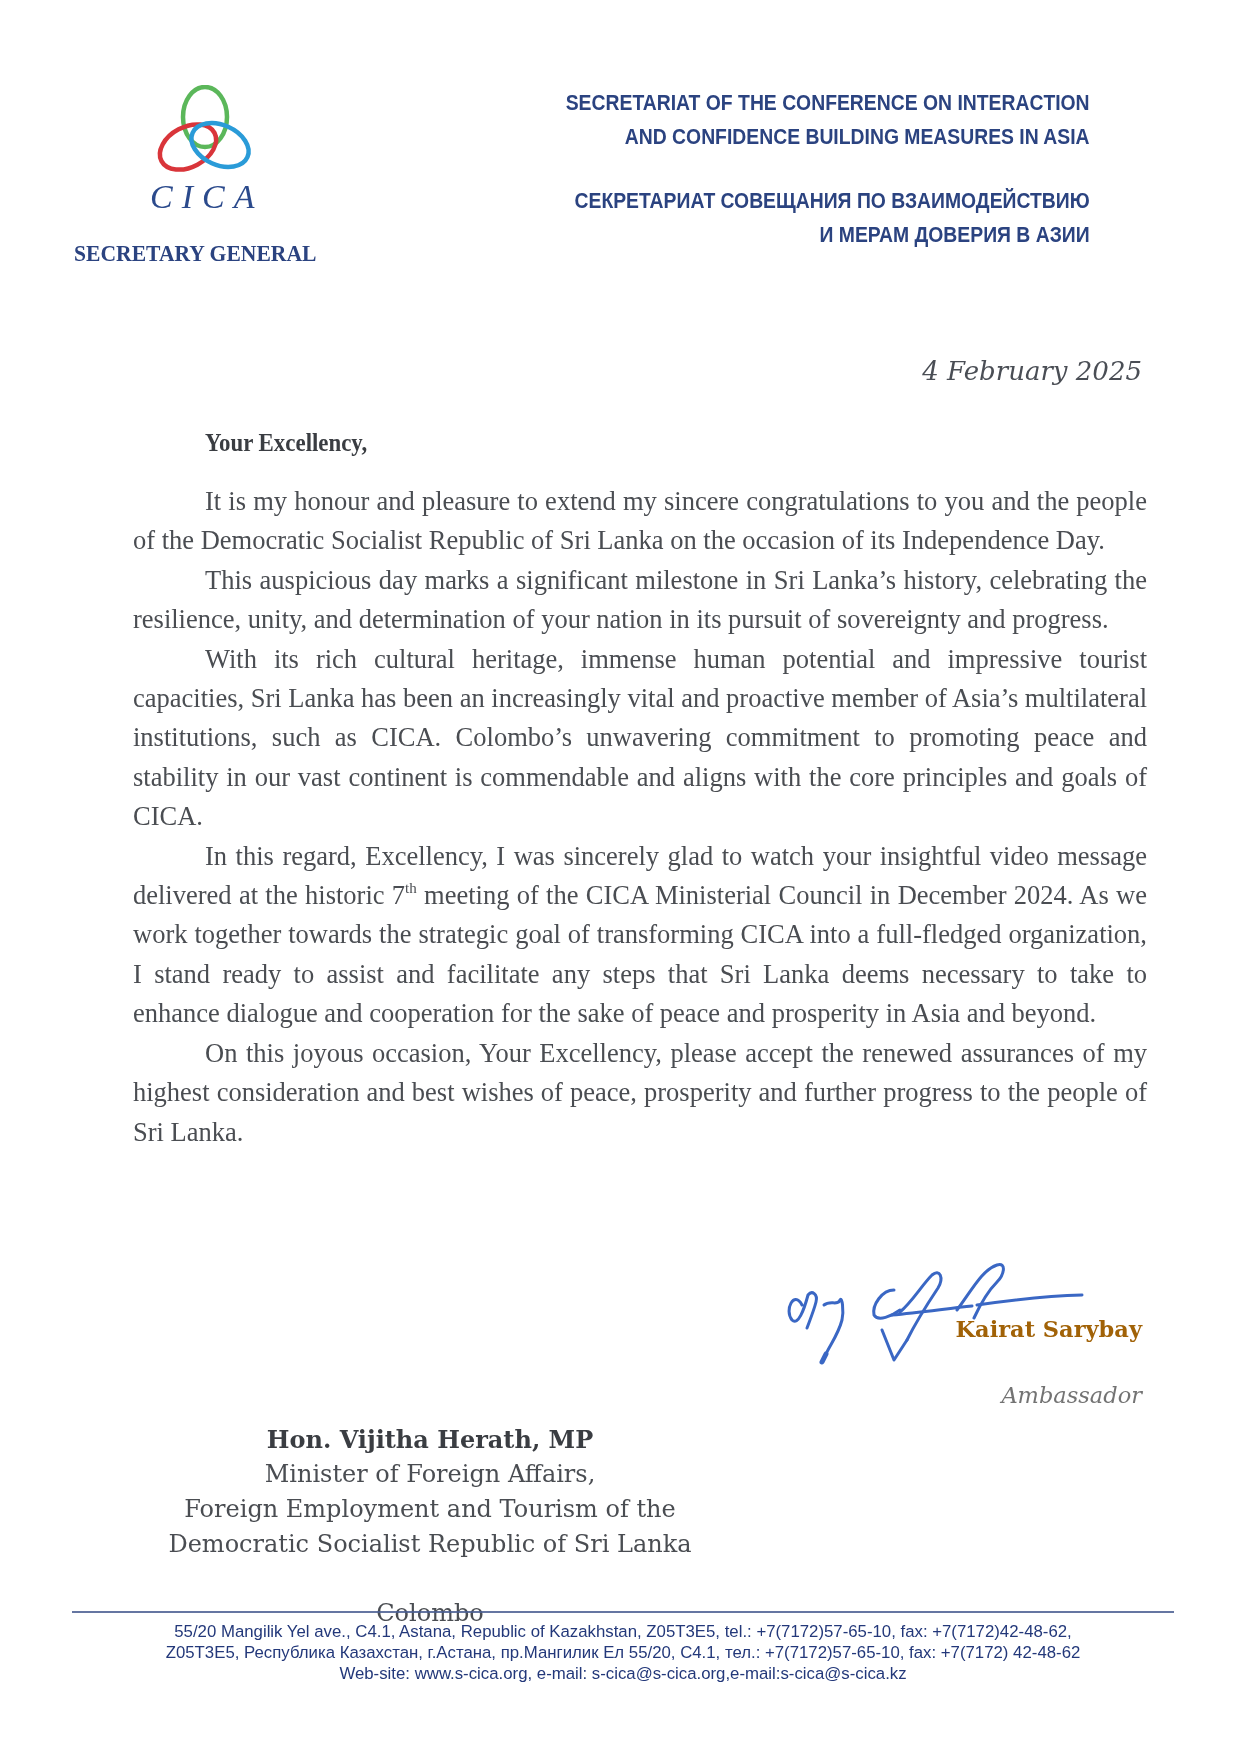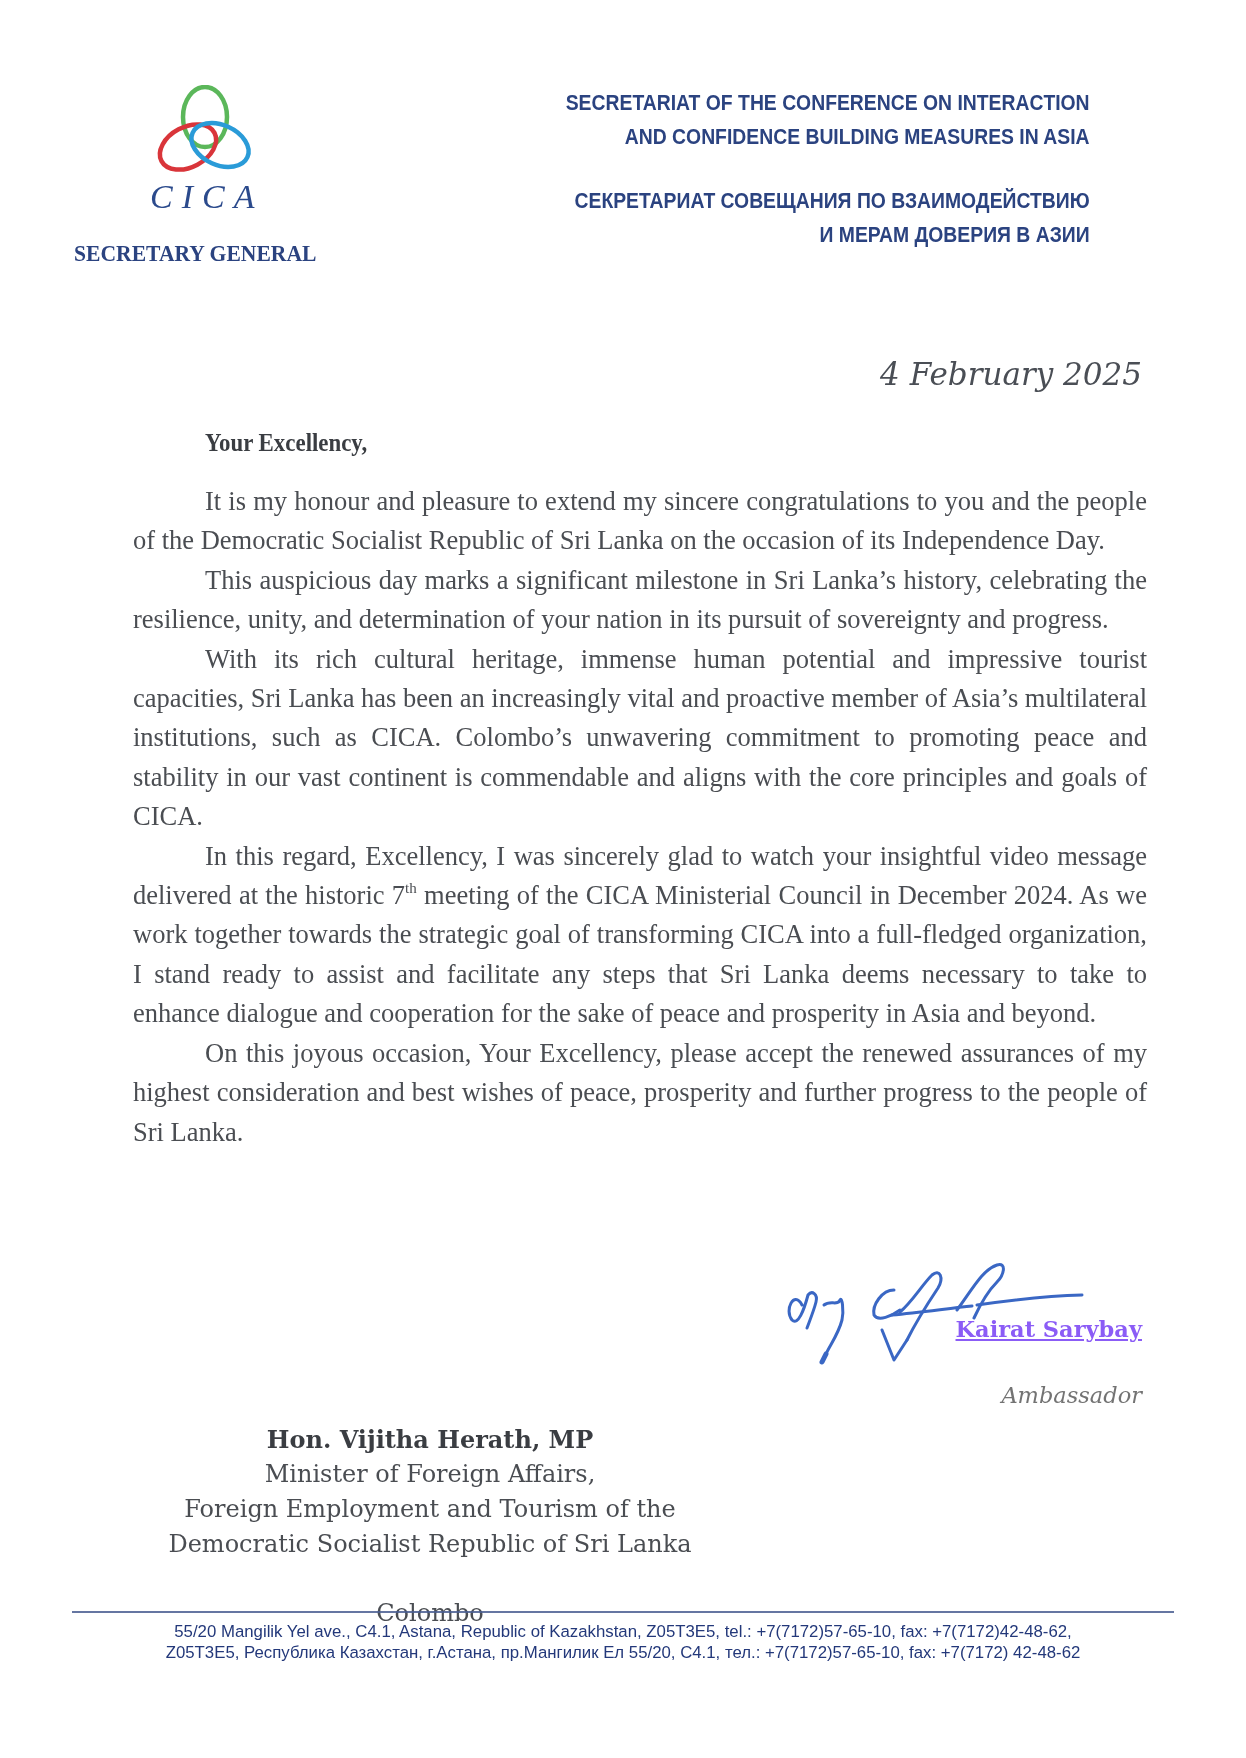--- a/index.html
+++ b/index.html
@@ -8,30 +8,30 @@
     .logo { position: absolute; left: 150px; top: 85px; width: 110px; height: 125px; }
     .logo svg { position: absolute; left: 0; top: 0; }
     .logo-text { position: absolute; left: 0; top: 93px; width: 110px; text-align: left; font-family: "Liberation Serif", serif; font-style: italic; font-size: 34px; letter-spacing: 9px; color: #2b4a8c; }
 
     .sec-gen { position: absolute; left: 74px; top: 240px; font-family: "Liberation Serif", serif; font-weight: bold; font-size: 23.5px; color: #2b4380; letter-spacing: 0px; transform: scaleX(0.92); transform-origin: left top; }
 
     .header-block { position: absolute; left: 420px; top: 86px; width: 720px; text-align: right; font-family: "Liberation Sans", sans-serif; font-weight: bold; color: #2b4380; }
     .header-line { font-size: 22.5px; line-height: 34px; transform: scaleX(0.86); white-space: nowrap; }
     .header-gap { height: 30px; }
 
-    .date { position: absolute; right: 104px; top: 356px; font-family: "DejaVu Serif", serif; font-style: italic; font-size: 31px; color: #4a4e55; }
+    .date { position: absolute; right: 104px; top: 356px; font-family: "DejaVu Serif", serif; font-style: italic; font-size: 26px; color: #4a4e55; }
 
     .salutation { position: absolute; left: 205px; top: 428px; font-family: "Liberation Serif", serif; font-weight: bold; font-size: 26px; color: #3a3d42; transform: scaleX(0.88); transform-origin: left top; }
 
     .body-text { position: absolute; left: 133px; top: 482px; width: 1014px; font-family: "Liberation Serif", serif; font-size: 26.5px; line-height: 39.4px; color: #4a4d52; text-align: justify; }
     .body-text p { margin: 0; text-indent: 72px; }
     .body-text sup { font-size: 15px; line-height: 0; vertical-align: 11px; }
 
     .signature { position: absolute; left: 782px; top: 1250px; width: 380px; height: 120px; }
-    .signer-name { position: absolute; right: 104px; top: 1316px; font-family: "DejaVu Serif", serif; font-weight: bold; font-size: 22.5px; color: #8b5cf6; text-decoration: underline; }
+    .signer-name { position: absolute; right: 104px; top: 1316px; font-family: "DejaVu Serif", serif; font-weight: bold; font-size: 22.5px; color: #a16207; }
     .signer-title { position: absolute; right: 104px; top: 1352px; font-family: "DejaVu Serif", serif; font-style: italic; font-size: 22.5px; color: #737373; margin-top: 30px; }
 
     .recipient { position: absolute; left: 150px; top: 1422px; width: 560px; text-align: center; font-family: "DejaVu Serif", serif; font-size: 24px; color: #4a4d52; line-height: 35px; }
     .recipient .r-name { font-weight: bold; color: #3a3d42; }
     .recipient .r-city { margin-top: 34px; }
 
     .footer-rule { position: absolute; left: 72px; top: 1611px; width: 1102px; height: 2px; background: #4a5e92; opacity: 0.85; }
     .footer { position: absolute; left: 60px; top: 1621px; width: 1126px; text-align: center; font-family: "Liberation Sans", sans-serif; font-size: 16.8px; line-height: 21px; color: #23387a; }
     .footer div { white-space: nowrap; }
   </style>
@@ -92,13 +92,14 @@
   <div>Minister of Foreign Affairs,</div>
   <div>Foreign Employment and Tourism of the</div>
   <div>Democratic Socialist Republic of Sri Lanka</div>
   <div class="r-city">Colombo</div>
 </div>
 
 <div class="footer-rule"></div>
 <div class="footer">
   <div>55/20 Mangilik Yel ave., C4.1, Astana, Republic of Kazakhstan, Z05T3E5, tel.: +7(7172)57-65-10, fax: +7(7172)42-48-62,</div>
   <div>Z05T3E5, Республика Казахстан, г.Астана, пр.Мангилик Ел 55/20, С4.1, тел.: +7(7172)57-65-10, fax: +7(7172) 42-48-62</div>
+  <div><span>Web-site: </span><span>www.s-cica.org</span><span>, e-mail: </span><span>s-cica@s-cica.org</span><span>,e-mail:</span><span>s-cica@s-cica.kz</span></div>
 </div>
 
 </body></html>

